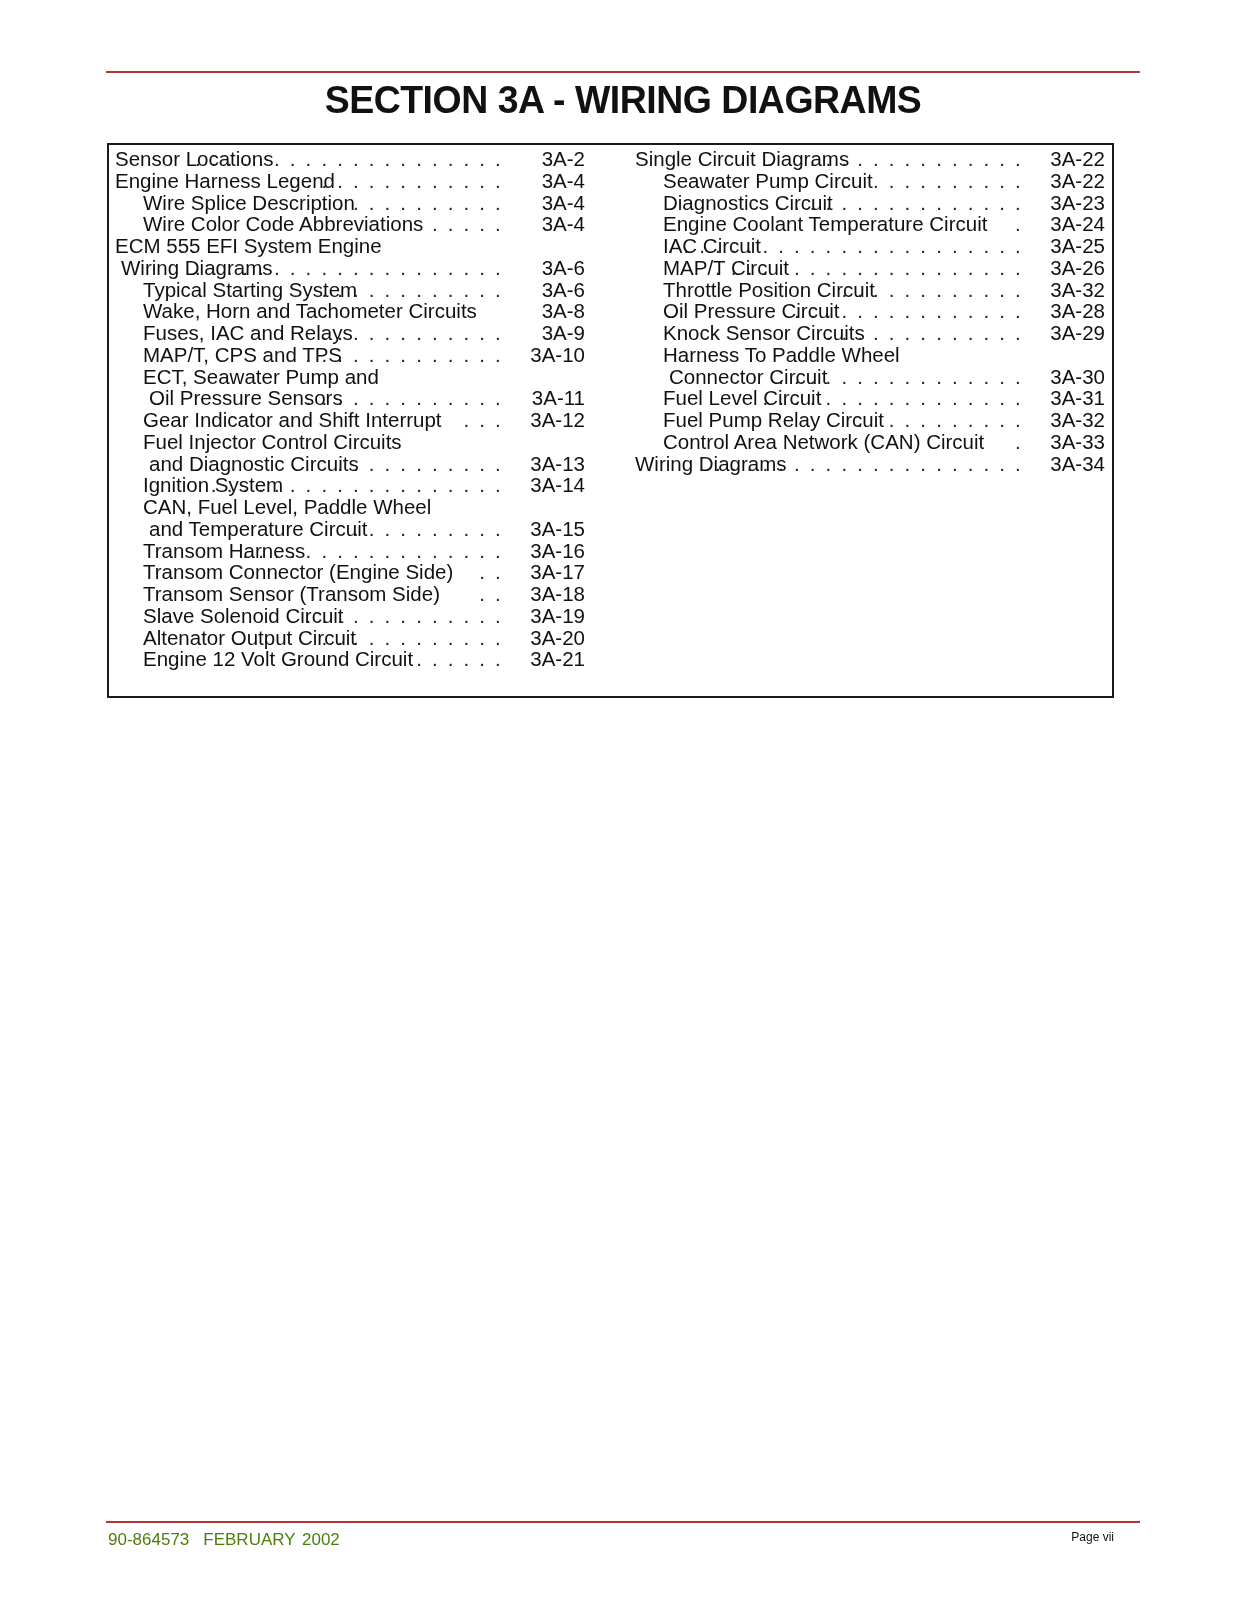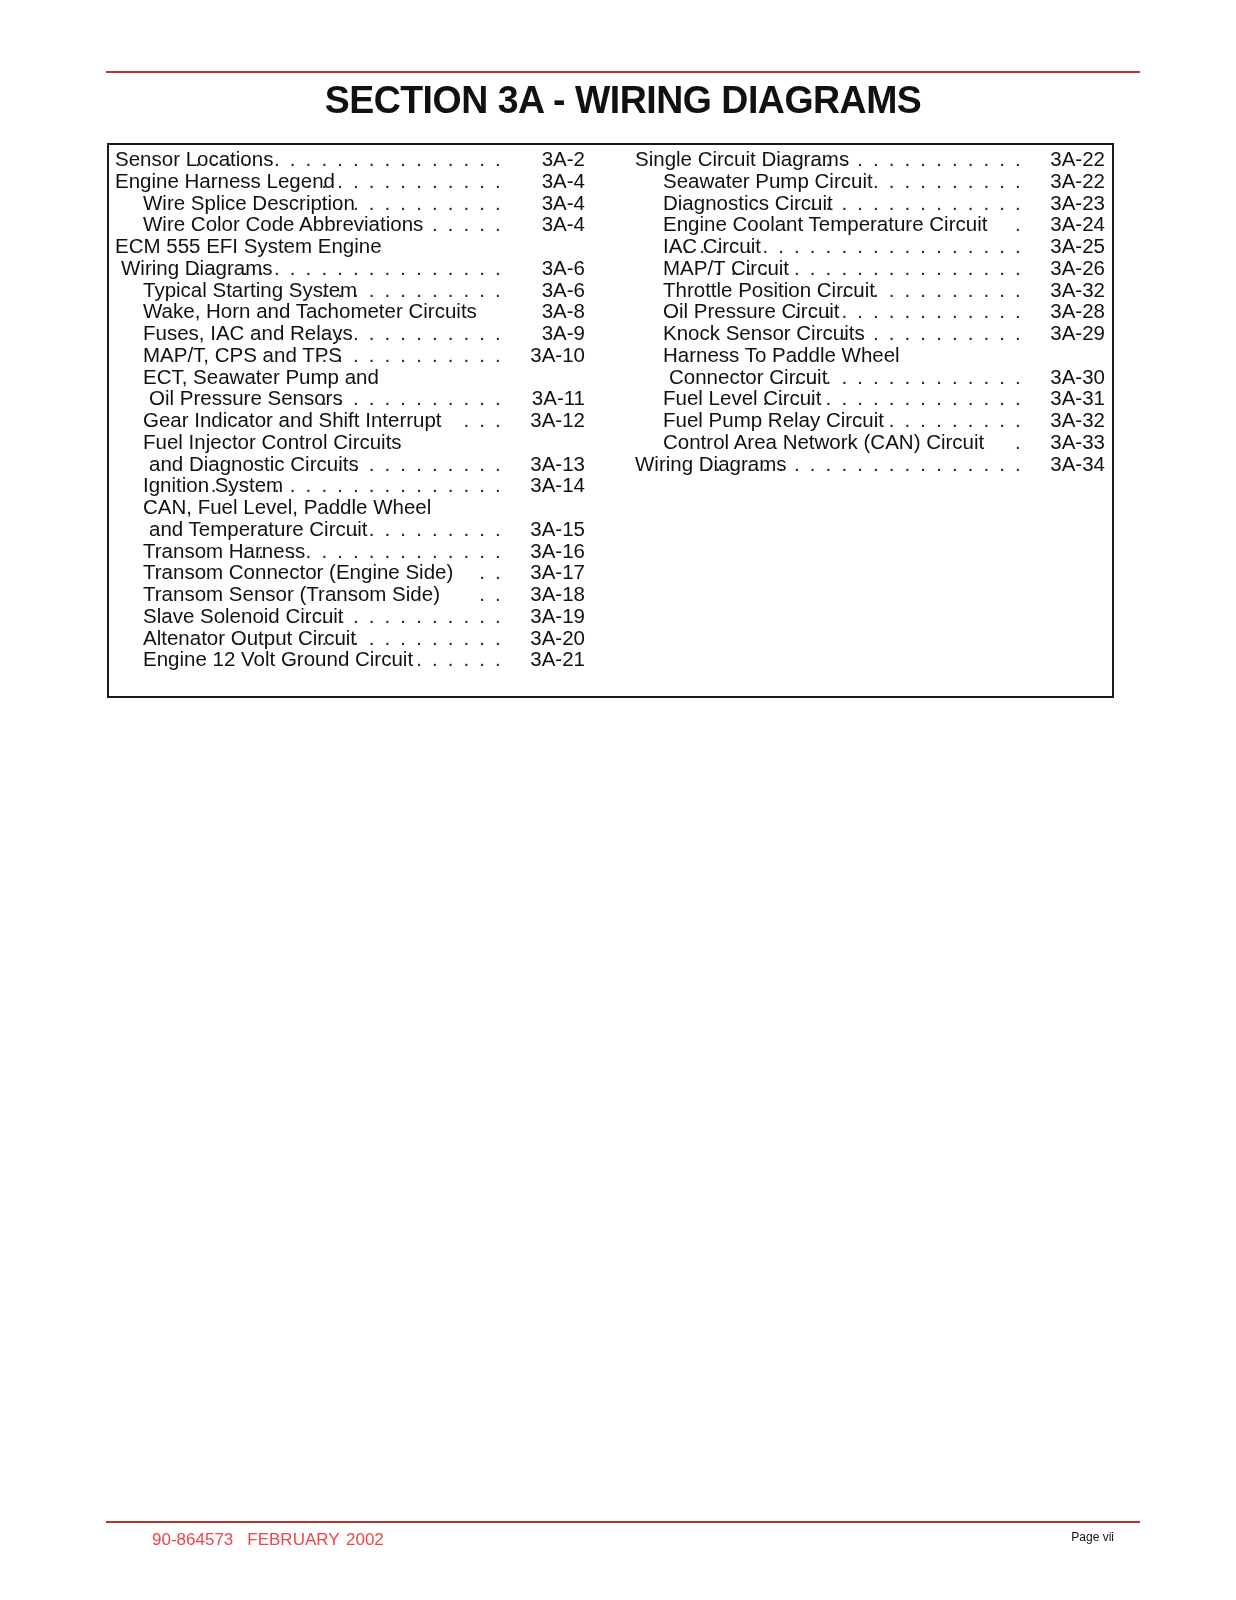--- a/index.html
+++ b/index.html
@@ -32,23 +32,22 @@
   }
   .entry .label { position: absolute; left: 0; }
   .entry.l1 .label { left: 28px; }
   .entry.cont .label { left: 6px; }
   .entry.l1.cont .label { left: 34px; text-align: center; }
   .entry .leader {
     position: absolute; right: 82px; letter-spacing: 2.2px; color: #222;
   }
   .entry .page { position: absolute; right: 0; }
   .footer-left {
-    position: absolute; top: 1530px; left: 108px; font-size: 17px; color: #ef4444;
+    position: absolute; top: 1530px; left: 108px; font-size: 17px; color: #4d7c0f;
     word-spacing: 2px;
-    margin-left: 44px;
   }
   .footer-left .gap { display: inline-block; width: 14px; }
   .footer-right {
     position: absolute; top: 1530px; right: 122px; font-size: 12px; color: #111;
   }
 </style>
 </head>
 <body>
 
 <div class="rule top"></div>

